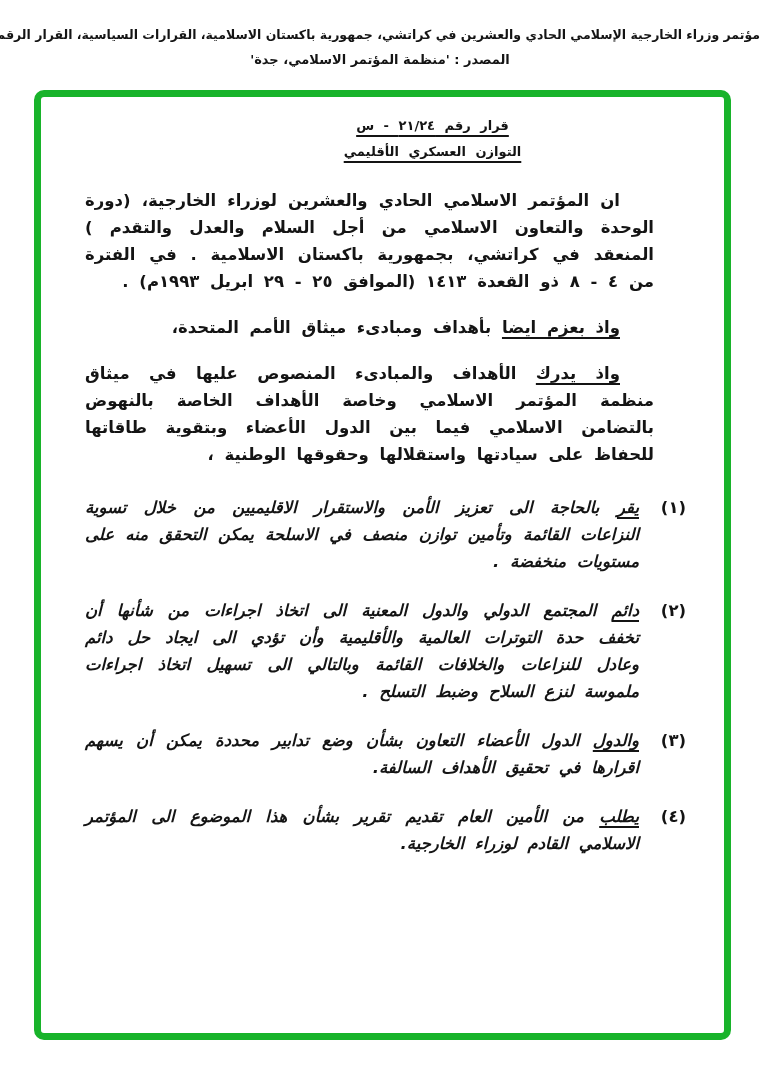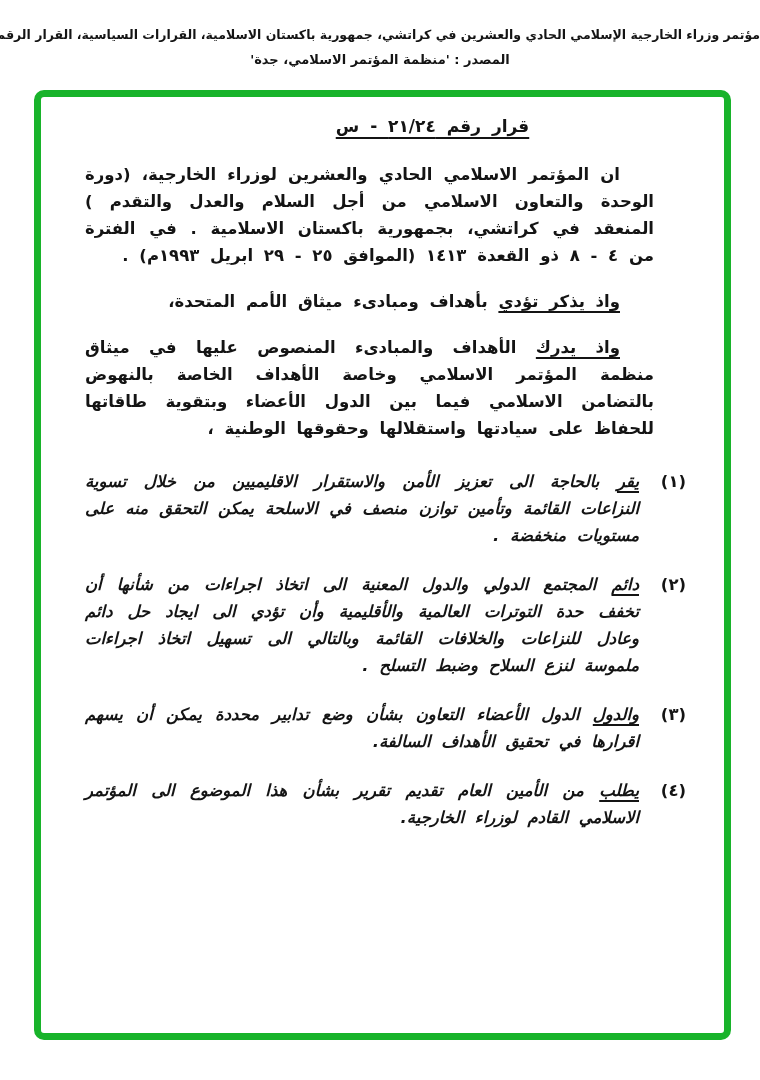--- a/index.html
+++ b/index.html
@@ -60,21 +60,21 @@
     letter-spacing: 1.2px;
     word-spacing: 5px;
   }
   
   .title-block {
     margin: 6px 0 22px 120px;
     text-align: center;
   }
   .title-line {
     display: block;
-    font-size: 17px;
+    font-size: 13px;
     font-weight: 700;
     line-height: 26px;
     text-decoration: underline;
     text-decoration-thickness: 1.5px;
     text-underline-offset: 5px;
   }
   
   .para {
     text-align: justify;
     text-indent: 34px;
@@ -113,26 +113,27 @@
 <div class="page">
 
   <div class="hdr1">مؤتمر وزراء الخارجية الإسلامي الحادي والعشرين في كراتشي، جمهورية باكستان الاسلامية، القرارات السياسية، القرار الرقم ٢١/٢٤-س</div>
   <div class="hdr2">المصدر :  'منظمة المؤتمر الاسلامي، جدة'</div>
 
   <div class="frame" style="border-color: rgb(24, 179, 42);">
     <div class="doc-content">
 
       <div class="title-block">
         <span class="title-line">قرار رقم ٢١/٢٤ - س</span>
+        <span class="title-line">التوازن العسكري الأقليمي</span>
       </div>
 
       <p class="para"><span class="lead"></span><span>ان المؤتمر الاسلامي الحادي والعشرين لوزراء الخارجية، (دورة الوحدة والتعاون الاسلامي من أجل السلام والعدل والتقدم ) المنعقد في كراتشي، بجمهورية باكستان الاسلامية . في الفترة من ٤ - ٨ ذو القعدة ١٤١٣ (الموافق ٢٥ - ٢٩ ابريل ١٩٩٣م) .</span></p>
 
 
-      <p class="para"><span class="lead">واذ يذكر تؤدي</span><span> بأهداف ومبادىء ميثاق الأمم المتحدة،</span></p>
+      <p class="para"><span class="lead">واذ بعزم ايضا</span><span> بأهداف ومبادىء ميثاق الأمم المتحدة،</span></p>
 
       <p class="para"><span class="lead">واذ يدرك</span><span> الأهداف والمبادىء المنصوص عليها في ميثاق منظمة المؤتمر الاسلامي وخاصة الأهداف الخاصة بالنهوض بالتضامن الاسلامي فيما بين الدول الأعضاء وبتقوية طاقاتها للحفاظ على سيادتها واستقلالها وحقوقها الوطنية ،</span></p>
 
       <div class="items">
 
         <div class="item">
           <span class="item-num">(١)</span>
           <span class="item-body"><span class="lead">يقر</span><span> بالحاجة الى تعزيز الأمن والاستقرار الاقليميين من خلال تسوية النزاعات القائمة وتأمين توازن منصف في الاسلحة يمكن التحقق منه على مستويات منخفضة .</span></span>
         </div>
 

